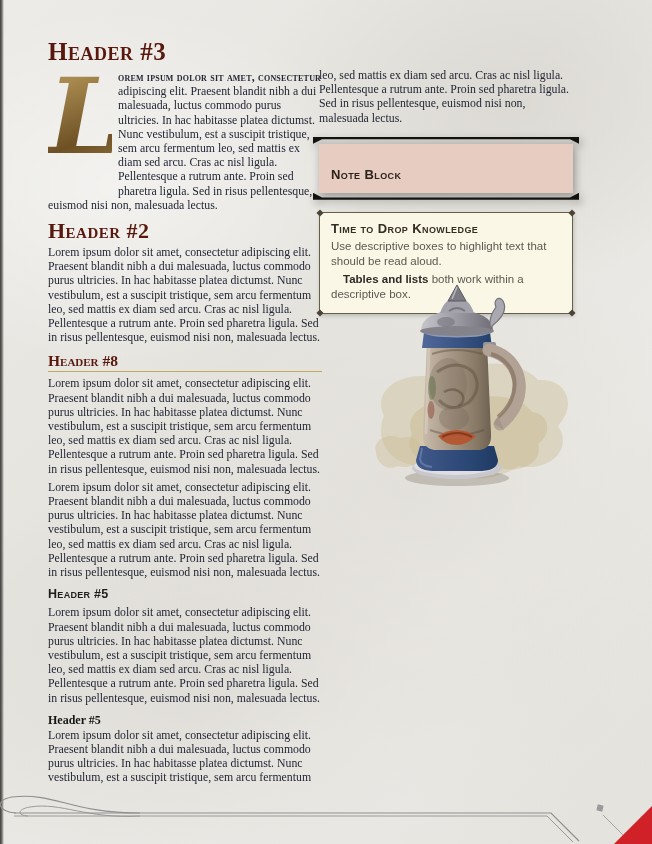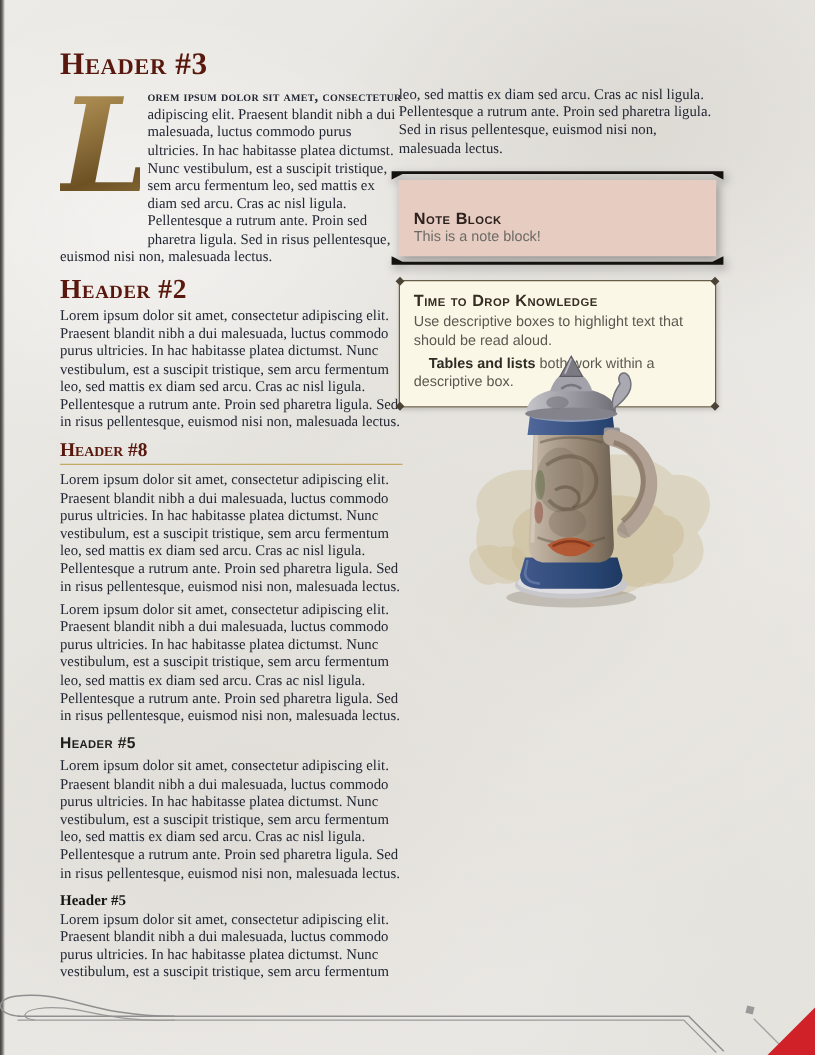--- a/index.html
+++ b/index.html
@@ -88,21 +88,20 @@
     <p class="body">Lorem ipsum dolor sit amet, consectetur adipiscing elit. Praesent blandit nibh a dui malesuada, luctus commodo purus ultricies. In hac habitasse platea dictumst. Nunc vestibulum, est a suscipit tristique, sem arcu fermentum</p>
   </div>
 
   <div class="col col-right">
     <p class="body" style="margin-top:28px">leo, sed mattis ex diam sed arcu. Cras ac nisl ligula. Pellentesque a rutrum ante. Proin sed pharetra ligula. Sed in risus pellentesque, euismod nisi non, malesuada lectus.</p>
 
     <div class="note">
       <div class="note-bar top"></div>
       <div class="note-inner">
         <div class="note-title">Note Block</div>
-        <div class="note-body">This is a note block!</div>
       </div>
       <div class="note-bar bottom"></div>
     </div>
 
     <div class="descbox">
       <span class="dot tl"></span>
       <span class="dot tr"></span>
       <span class="dot bl"></span>
       <span class="dot br"></span>
       <div class="desc-title">Time to Drop Knowledge</div>

